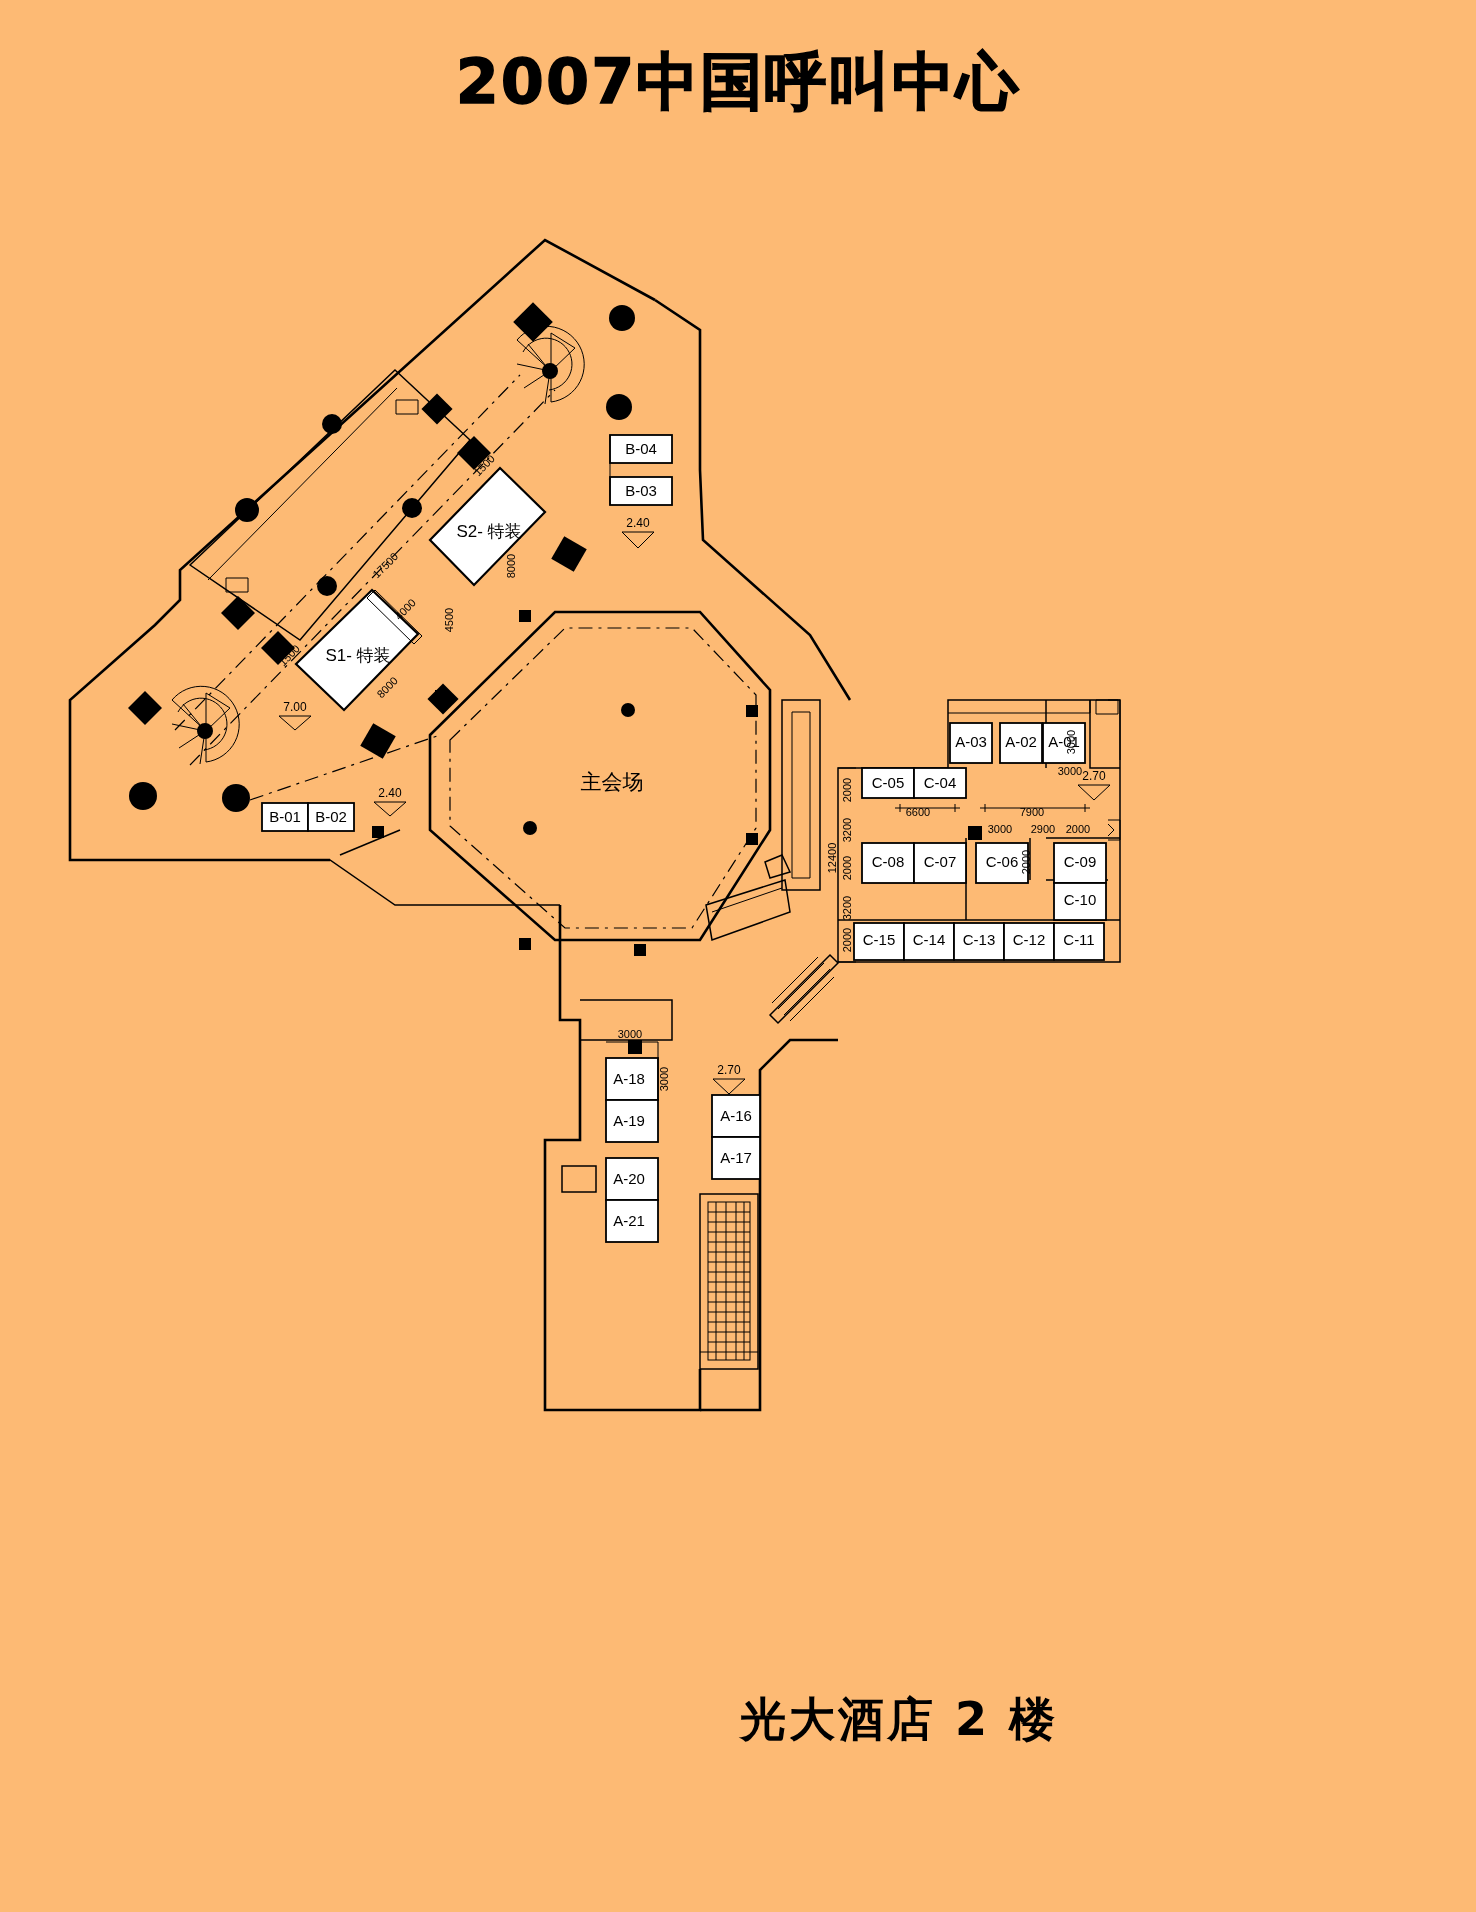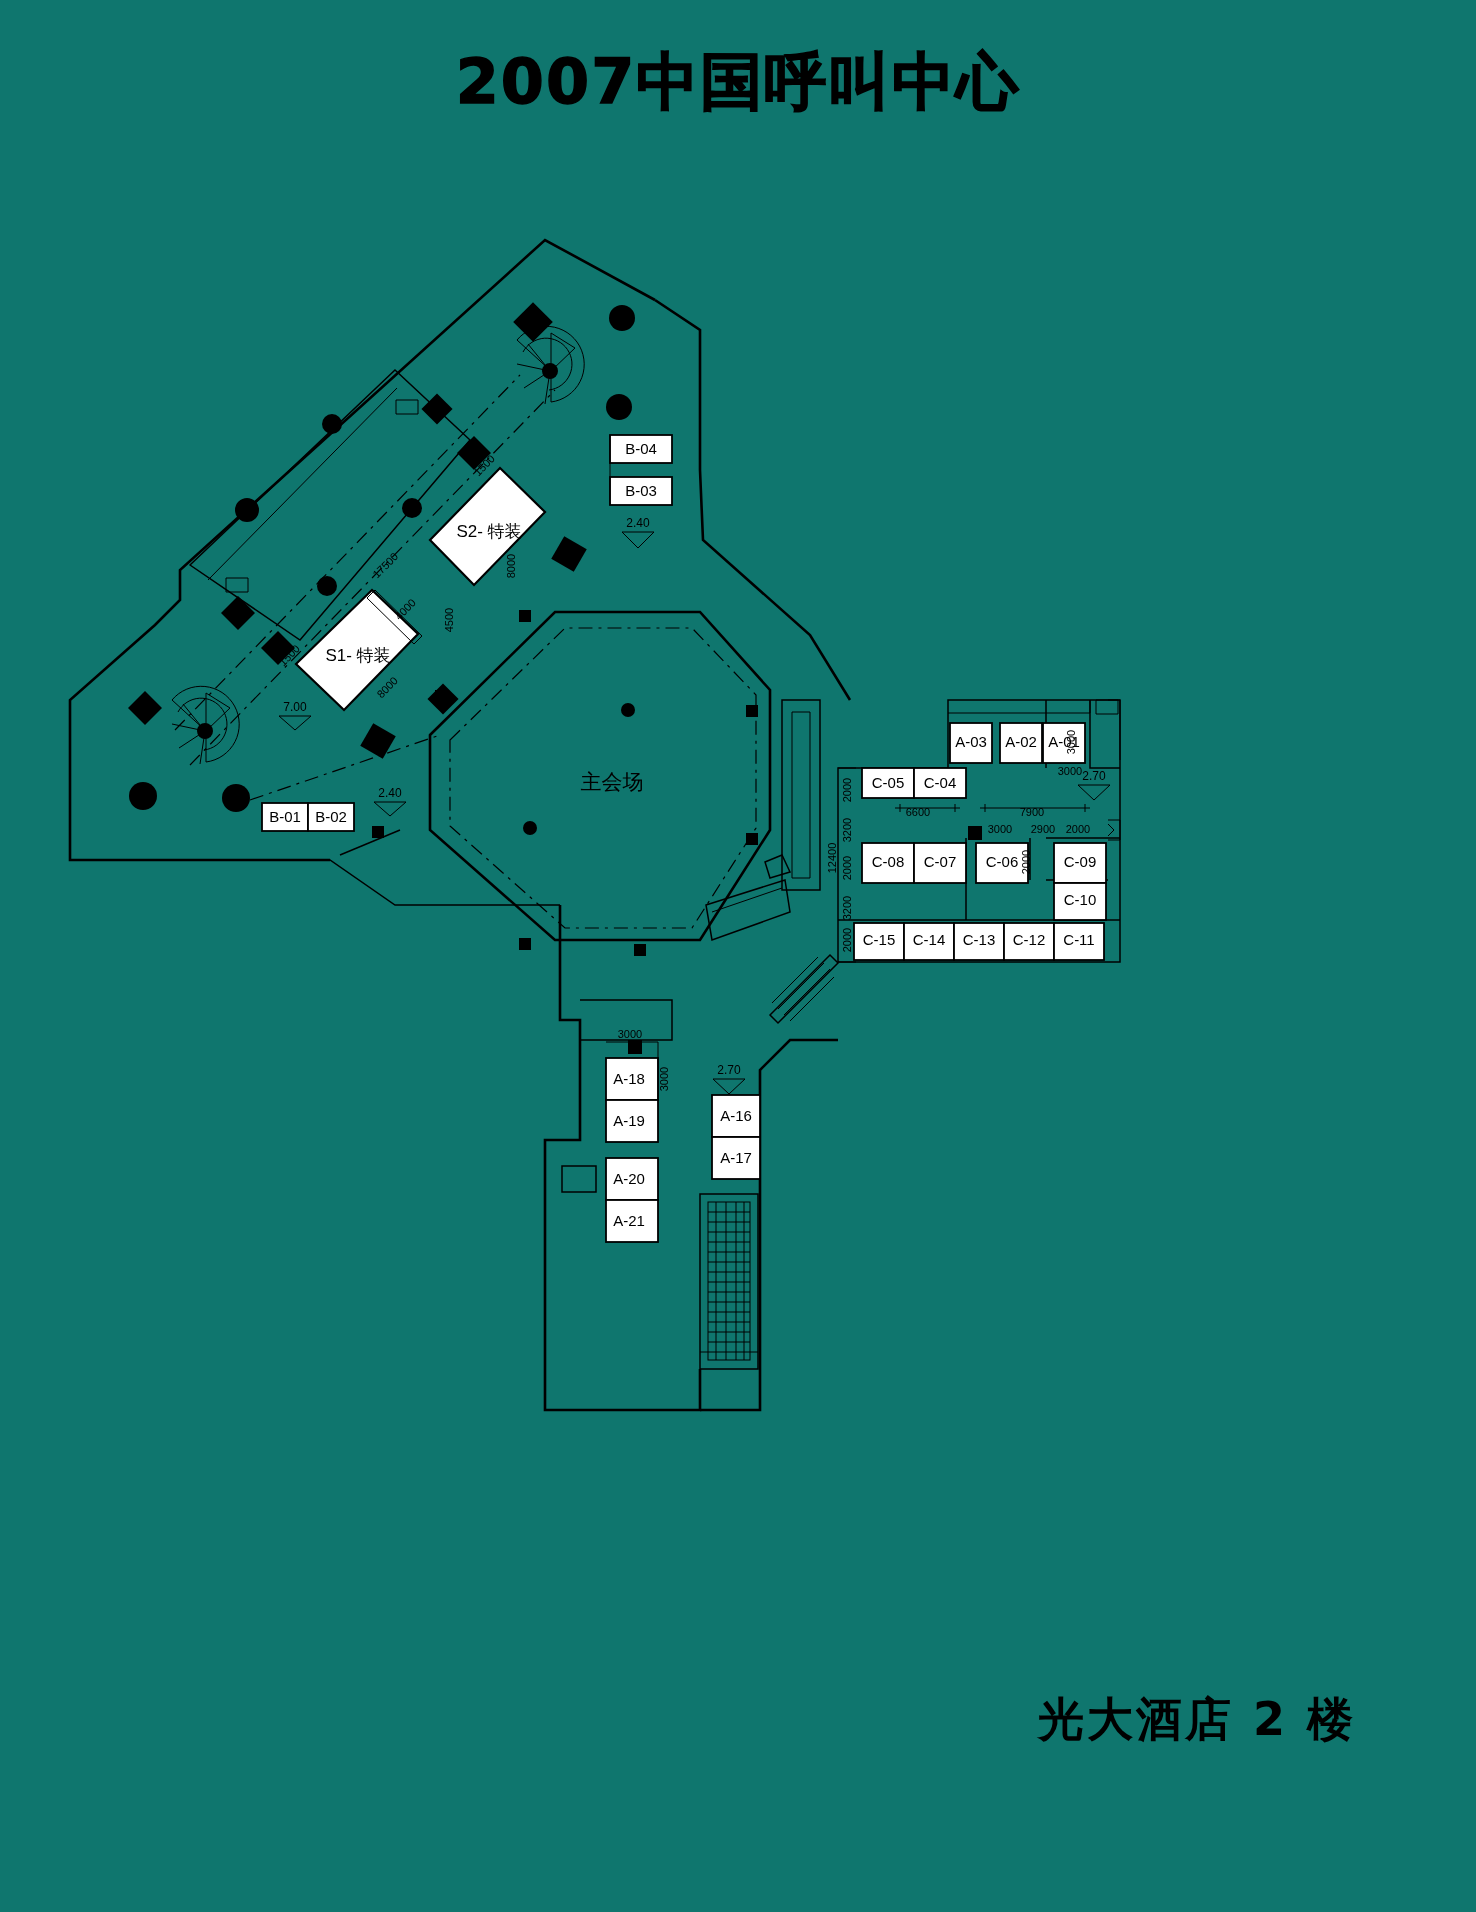--- a/index.html
+++ b/index.html
@@ -9,21 +9,21 @@
     background: #ffffff;
   }
   body {
     font-family: "Liberation Sans", "DejaVu Sans", sans-serif;
     color: #000;
   }
   #page {
     position: relative;
     width: 1476px;
     height: 1912px;
-    background: #0f766e;
+    background: #fdba74;
     overflow: hidden;
   }
   
   .title-block {
     position: absolute;
     left: 0;
     top: 44px;
     width: 1476px;
     text-align: center;
     pointer-events: none;
@@ -32,24 +32,24 @@
     font-family: "DejaVu Sans", sans-serif;
     font-weight: bold;
     font-size: 62px;
     letter-spacing: 2px;
     line-height: 1.22;
     color: #000;
     -webkit-text-stroke: 1.4px #000;
   }
   .footer-block {
     position: absolute;
-    left: 716px;
+    left: 740px;
     top: 1690px;
     width: 640px;
-    text-align: right;
+    text-align: left;
   }
   .footer-line {
     font-family: "DejaVu Sans", sans-serif;
     font-weight: bold;
     font-size: 46px;
     line-height: 1.28;
     letter-spacing: 3px;
   }
   
   #plan {

